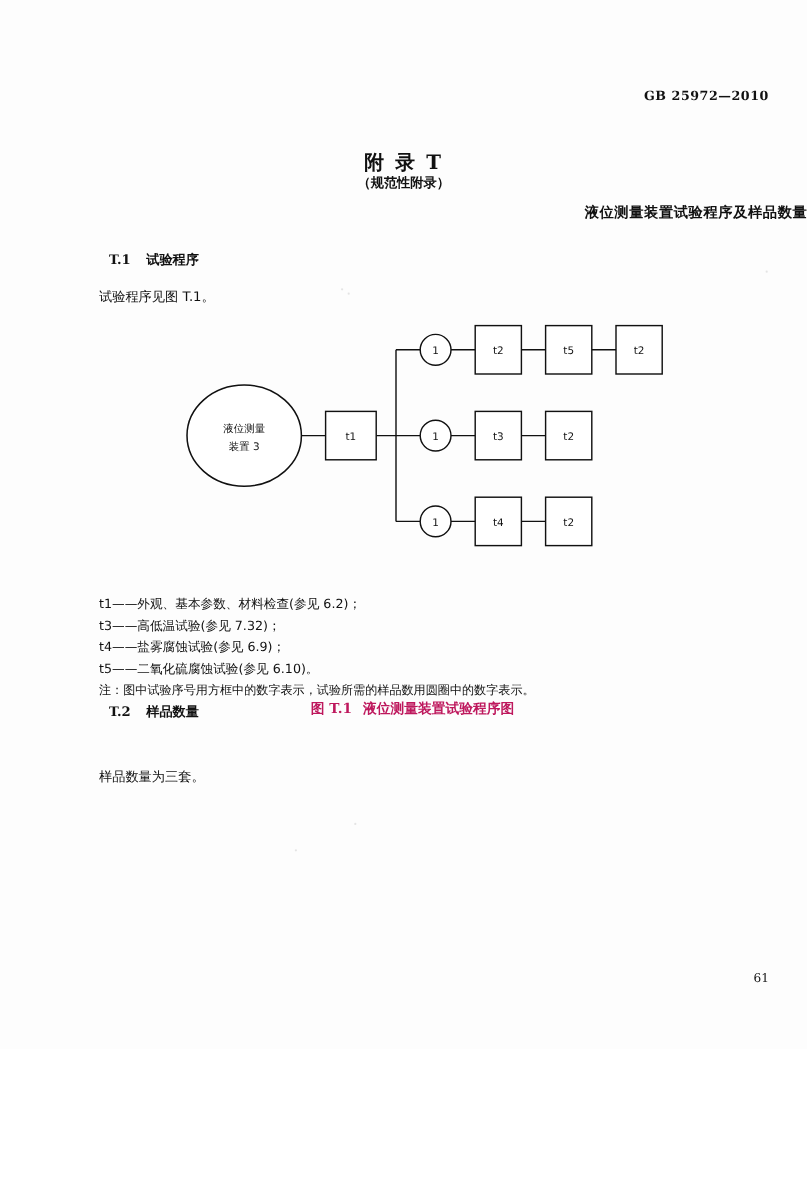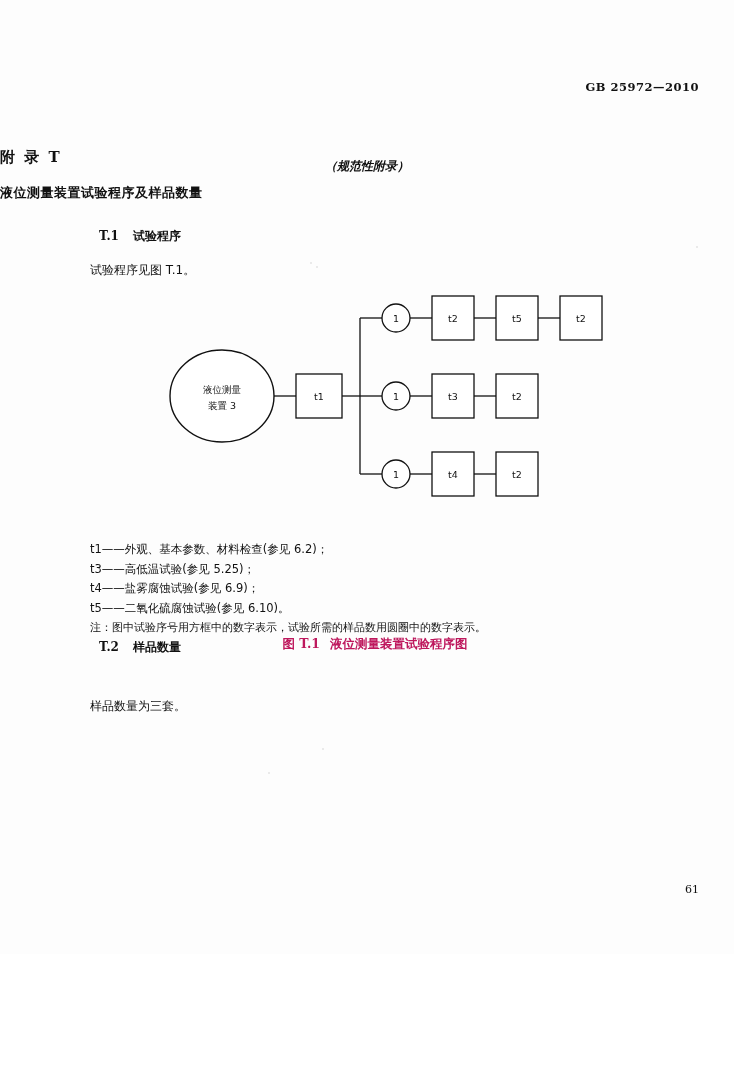--- a/index.html
+++ b/index.html
@@ -34,47 +34,46 @@
     font-family: "DejaVu Serif", "Liberation Serif", serif;
     font-weight: bold;
     font-size: 11.5px;
     letter-spacing: 0.5px;
     color: #111;
   }
   
   .annex-title {
     position: absolute;
     left: 0;
-    top: 148px;
-    width: 734px;
-    text-align: left;
-    font-family: "DejaVu Serif", "Liberation Serif", serif;
-    font-weight: bold;
-    font-size: 15px;
+    top: 136px;
+    width: 734px;
+    text-align: center;
+    font-family: "DejaVu Serif", "Liberation Serif", serif;
+    font-weight: bold;
+    font-size: 18px;
     color: #111;
     letter-spacing: 2px;
   }
   .annex-sub {
     position: absolute;
     left: 0;
     top: 158px;
     width: 734px;
     text-align: center;
     font-family: "DejaVu Sans", sans-serif;
     font-weight: bold;
     font-size: 12px;
     color: #111;
-    font-style: italic;
   }
   .annex-name {
     position: absolute;
     left: 0;
     top: 184px;
     width: 734px;
-    text-align: left;
+    text-align: right;
     font-family: "DejaVu Sans", sans-serif;
     font-weight: bold;
     font-size: 13px;
     color: #111;
     letter-spacing: 0.5px;
   }
   
   .sec-head {
     position: absolute;
     font-family: "DejaVu Sans", sans-serif;
@@ -248,21 +247,21 @@
         <rect x="312" y="170" width="42" height="44" fill="#ffffff" stroke="#111" stroke-width="1.3"></rect>
         <text class="dtext" x="333" y="196" text-anchor="middle">t4</text>
         <rect x="376" y="170" width="42" height="44" fill="#ffffff" stroke="#111" stroke-width="1.3"></rect>
         <text class="dtext" x="397" y="196" text-anchor="middle">t2</text>
       </g>
     </svg>
   </div>
 
   <div class="legend">
     <div>t1——外观、基本参数、材料检查(参见 6.2)；</div>
-    <div>t3——高低温试验(参见 5.25)；</div>
+    <div>t3——高低温试验(参见 7.32)；</div>
     <div>t4——盐雾腐蚀试验(参见 6.9)；</div>
     <div>t5——二氧化硫腐蚀试验(参见 6.10)。</div>
     <div class="note">注：图中试验序号用方框中的数字表示，试验所需的样品数用圆圈中的数字表示。</div>
   </div>
 
   <div class="fig-caption">
     <span class="fignum">图 T.1</span><span>液位测量装置试验程序图</span>
   </div>
 
   <div class="sec-head" style="left:60px; top:639px;">

